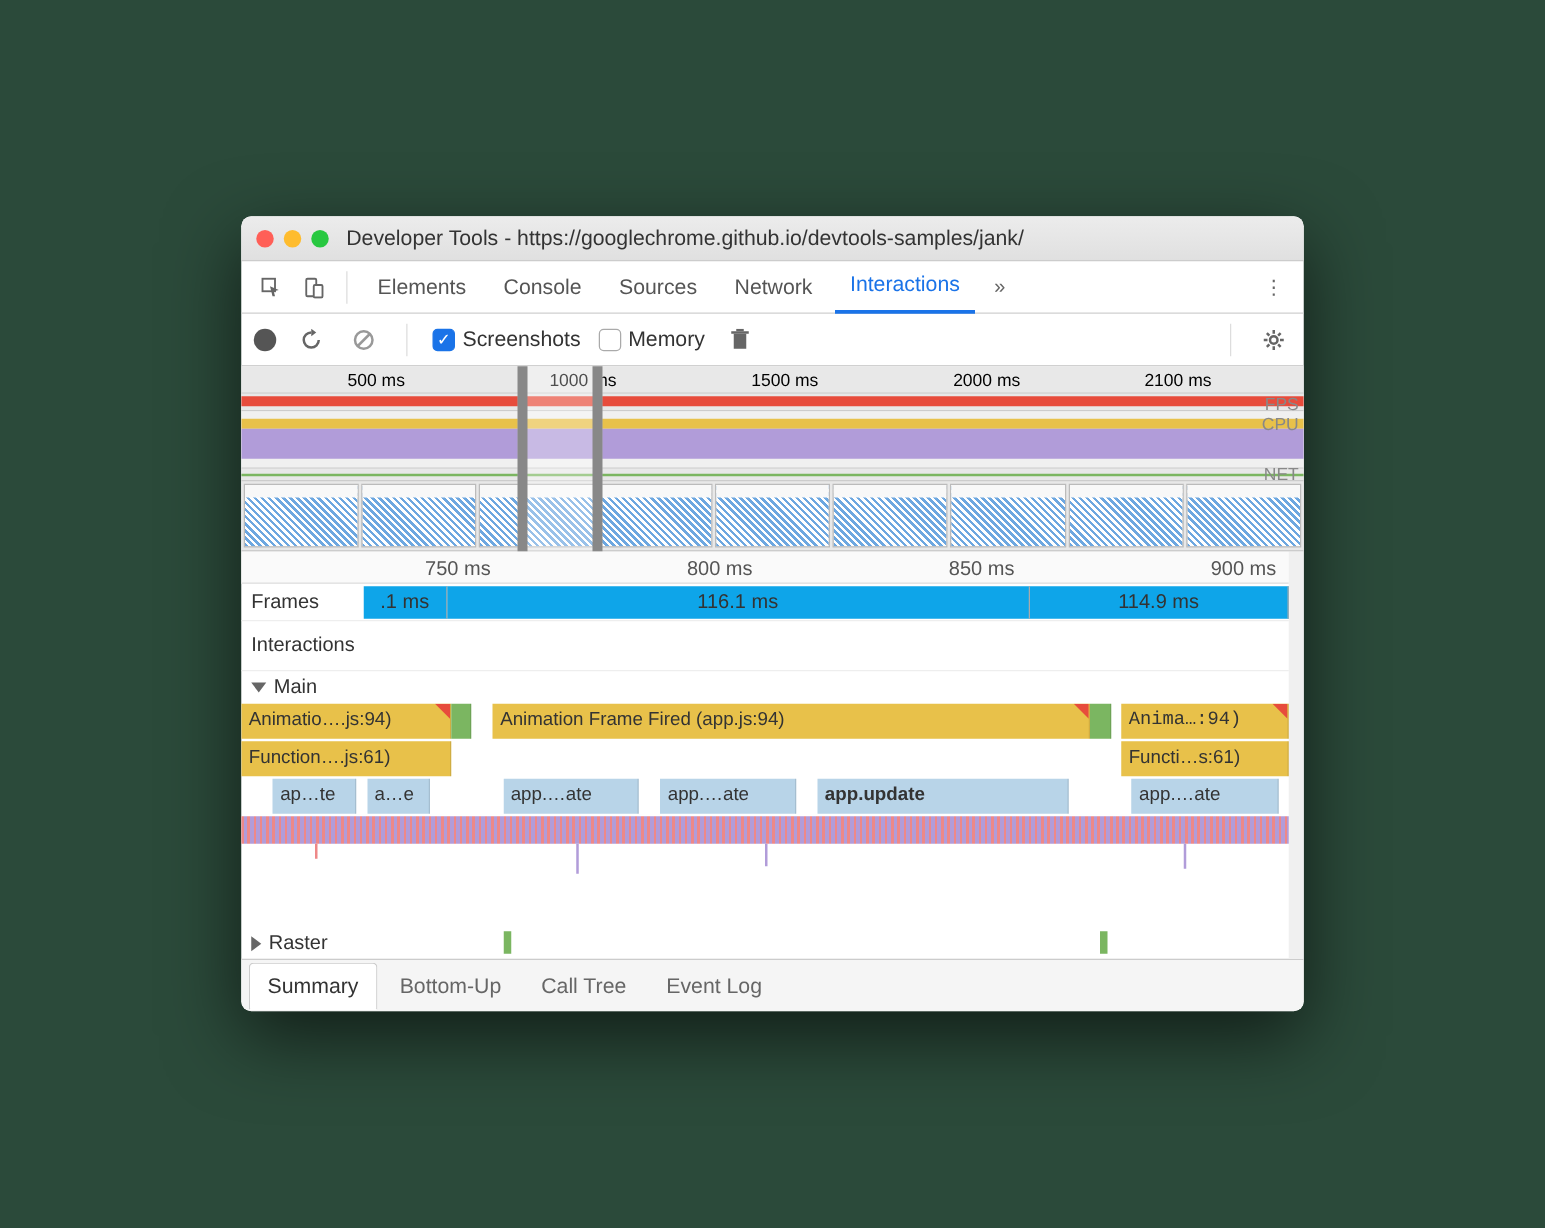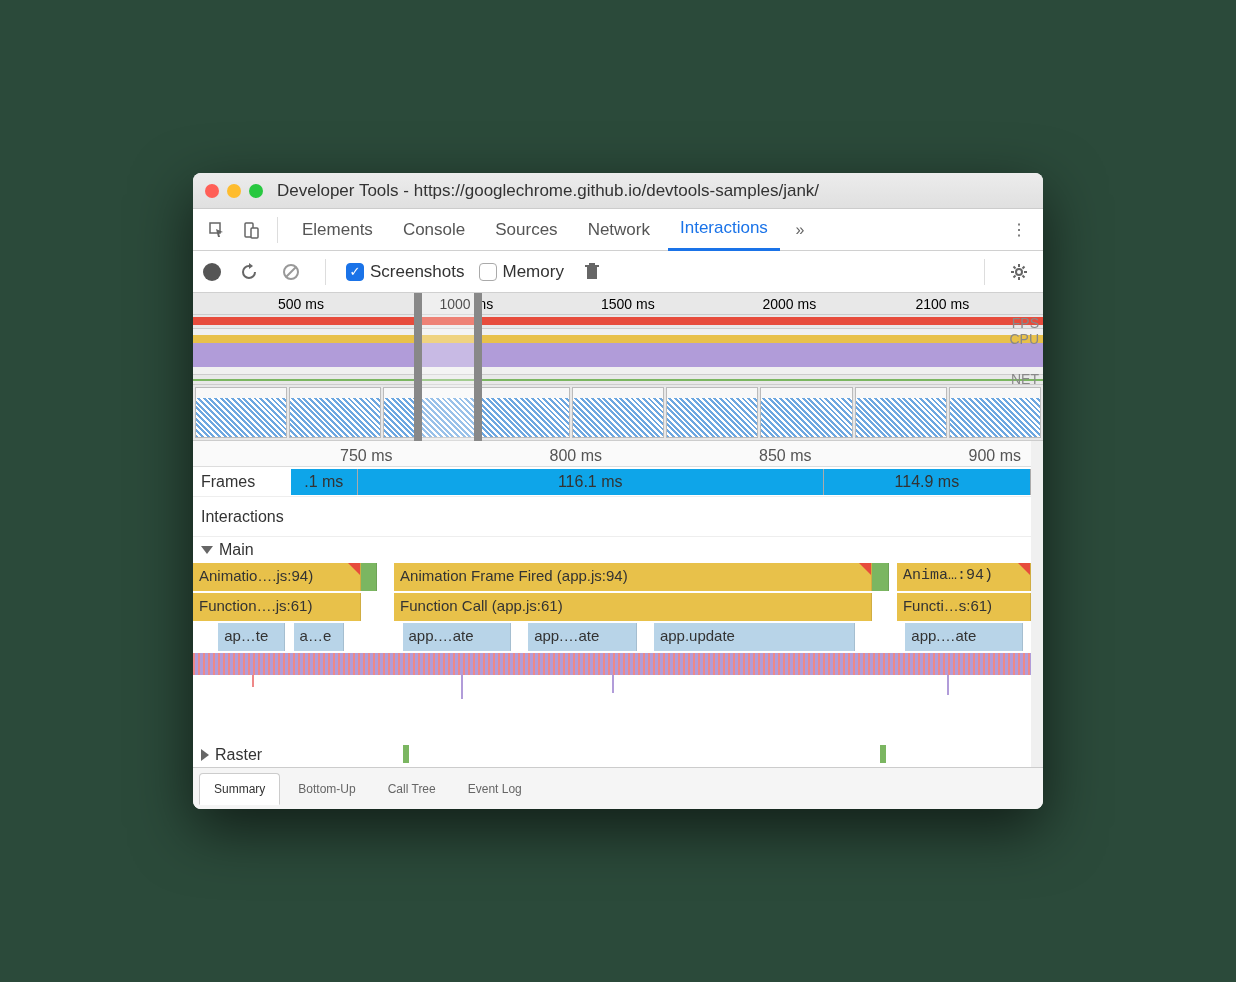--- a/index.html
+++ b/index.html
@@ -50,21 +50,21 @@
 .frow { position: absolute; left: 0; right: 0; height: 28px; }
 .fblock { position: absolute; top: 0; height: 100%; font-size: 15px; padding: 4px 6px; color: #333; overflow: hidden; white-space: nowrap; border-right: 1px solid rgba(0,0,0,0.1); }
 .yel { background: #e8c14a; }
 .grn { background: #7bb661; }
 .redtri { position: absolute; top: 0; right: 0; width: 0; height: 0; border-top: 12px solid #e74c3c; border-left: 12px solid transparent; }
 .blu { background: #b8d4e8; }
 .stripe { background: repeating-linear-gradient(90deg,#e88 0,#e88 2px,#b19cd9 2px,#b19cd9 5px); }
 .rasterrow { display: flex; align-items: center; padding: 2px 8px; font-size: 16px; color: #333; position: relative; height: 24px; }
 .rastermark { position: absolute; top: 2px; width: 6px; height: 18px; background: #7bb661; }
 .bottomtabs { height: 42px; border-top: 1px solid #ccc; display: flex; align-items: center; padding: 0 6px; gap: 4px; background: #f5f5f5; }
-.btab { padding: 8px 14px; font-size: 12px; color: #666; cursor: pointer; border-radius: 4px 4px 0 0; }
+.btab { padding: 8px 14px; font-size: 17px; color: #666; cursor: pointer; border-radius: 4px 4px 0 0; }
 .btab.active { background: #fff; color: #333; border: 1px solid #ccc; border-bottom: 1px solid #fff; }
 .scrollbars { width: 12px; background: #f0f0f0; }
 </style>
 </head>
 <body>
 
 <div class="window">
   <div class="titlebar">
     <div class="traffic">
       <div class="dot red"></div>
@@ -199,29 +199,28 @@
       <div class="flame">
         <div class="frow" style="top:0" id="frow0">
             <div class="fblock yel" style="left: 0%; width: 20%;">Animatio….js:94)<div class="redtri"></div></div>
             <div class="fblock grn" style="left: 20%; width: 2%;"></div>
             <div class="fblock yel" style="left: 24%; width: 57%;">Animation Frame Fired (app.js:94)<div class="redtri"></div></div>
             <div class="fblock grn" style="left: 81%; width: 2%;"></div>
             <div class="fblock yel" style="left: 84%; width: 16%; font-family: Liberation Mono, monospace;">Anima…:94)<div class="redtri"></div></div>
           </div>
         <div class="frow" style="top:30px" id="frow1">
             <div class="fblock yel" style="left: 0%; width: 20%;">Function….js:61)</div>
-            <div class="fblock yel" style="left: 24%; width: 57%;">Function Call (app.js:61)</div>
             <div class="fblock yel" style="left: 84%; width: 16%;">Functi…s:61)</div>
           </div>
         <div class="frow" style="top:60px" id="frow2">
             <div class="fblock blu" style="left: 3%; width: 8%;">ap…te</div>
             <div class="fblock blu" style="left: 12%; width: 6%;">a…e</div>
             <div class="fblock blu" style="left: 25%; width: 13%;">app.…ate</div>
             <div class="fblock blu" style="left: 40%; width: 13%;">app.…ate</div>
-            <div class="fblock blu" style="left: 55%; width: 24%;">app.update</div>
+            <div class="fblock blu" style="left: 55%; width: 24%; font-weight: bold;">app.update</div>
             <div class="fblock blu" style="left: 85%; width: 14%;">app.…ate</div>
           </div>
         <div class="frow stripe" style="top:90px;height:22px"></div>
         <div class="frow" style="top:112px;height:40px">
           <div style="position:absolute;left:7%;width:2px;height:12px;background:#e88;top:0"></div>
           <div style="position:absolute;left:32%;width:2px;height:24px;background:#b19cd9;top:0"></div>
           <div style="position:absolute;left:50%;width:2px;height:18px;background:#b19cd9;top:0"></div>
           <div style="position:absolute;left:90%;width:2px;height:20px;background:#b19cd9;top:0"></div>
         </div>
       </div>

